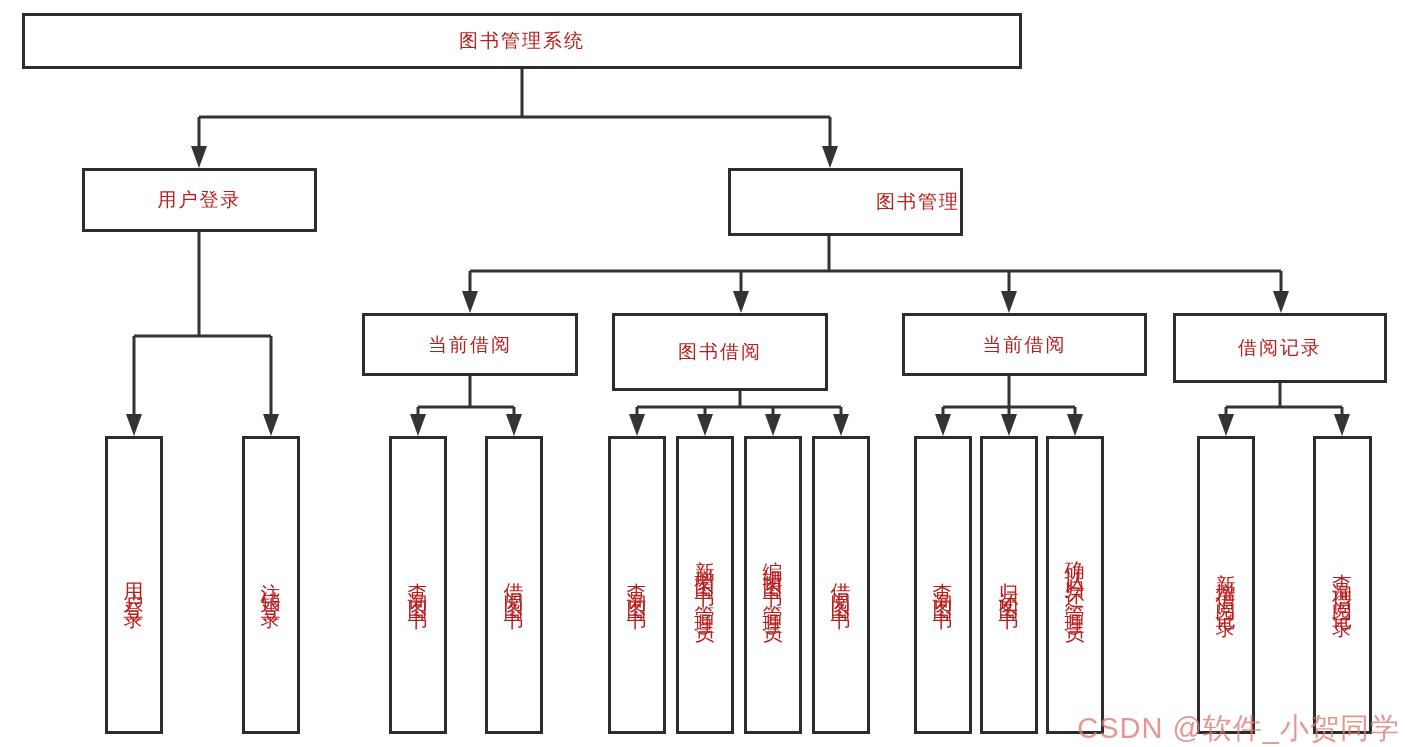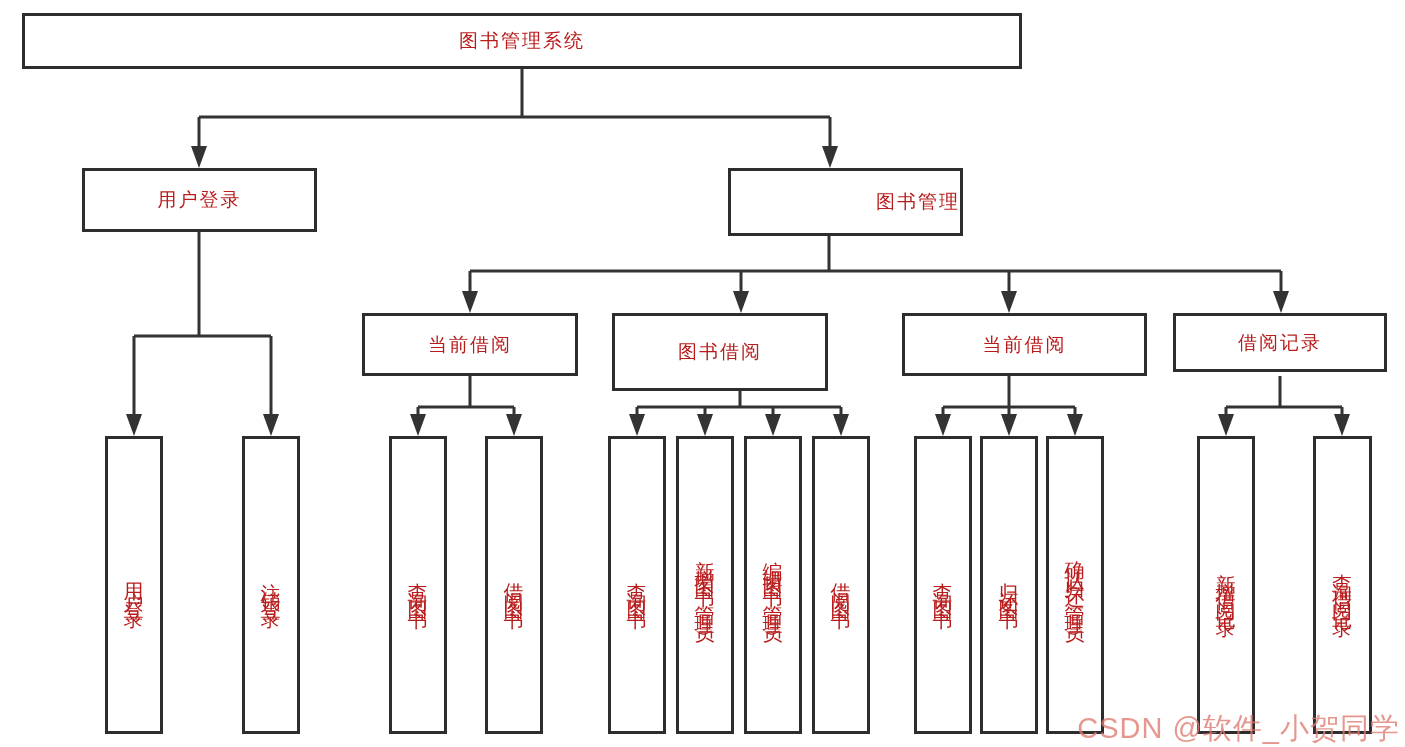--- a/index.html
+++ b/index.html
@@ -109,21 +109,21 @@
 
   <div class="node hbox" style="left:362px; top:313px; width:216px; height:63px;">
     <span>当前借阅</span>
   </div>
   <div class="node hbox" style="left:612px; top:313px; width:216px; height:78px;">
     <span>图书借阅</span>
   </div>
   <div class="node hbox" style="left:902px; top:313px; width:245px; height:63px;">
     <span>当前借阅</span>
   </div>
-  <div class="node hbox" style="left:1173px; top:313px; width:214px; height:59px;">
+  <div class="node hbox" style="left:1173px; top:313px; width:214px; height:70px;">
     <span>借阅记录</span>
   </div>
 
   <div class="node leaf" style="left:105px; top:436px; width:58px; height:298px;">
     <span>用户登录</span>
   </div>
   <div class="node leaf" style="left:242px; top:436px; width:58px; height:298px;">
     <span>注销登录</span>
   </div>
 

